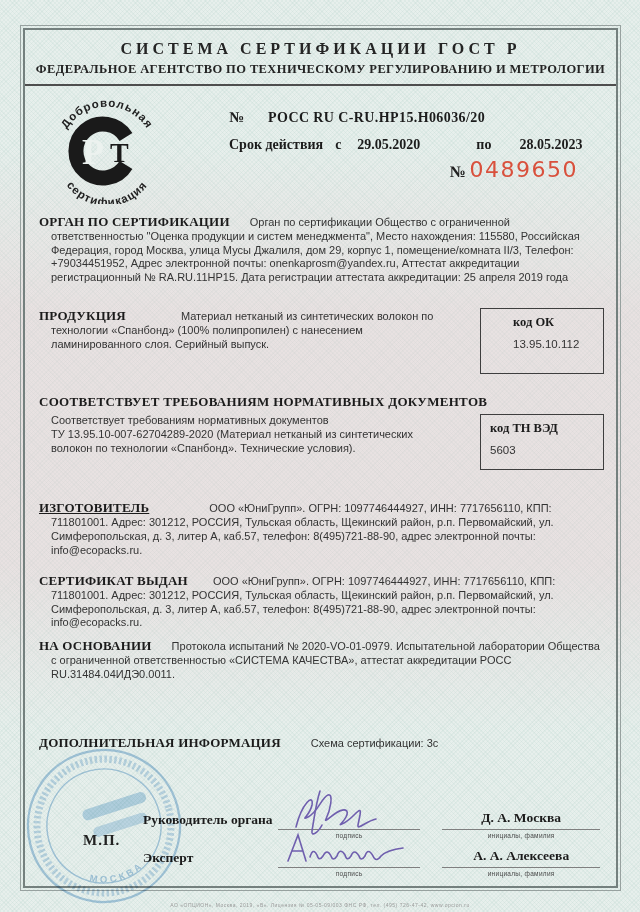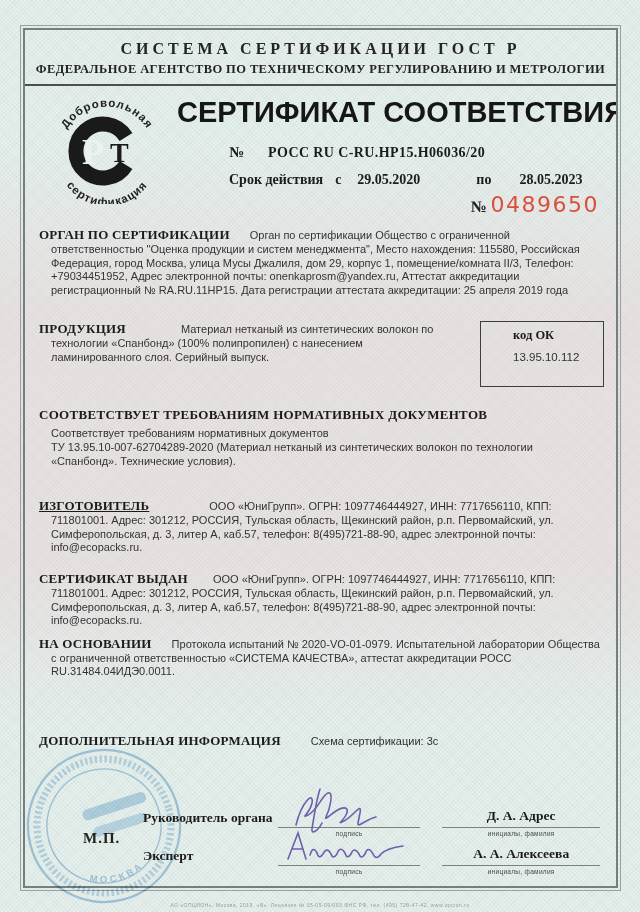--- a/index.html
+++ b/index.html
@@ -107,21 +107,20 @@
               <textPath href="#arcBot" startOffset="50%" text-anchor="middle">сертификация</textPath>
             </text>
             <g transform="translate(60,57)">
               <path d="M 23 -14 A 27 27 0 1 0 23 14" fill="none" stroke="#1a1a1a" stroke-width="15"></path>
               <text x="-21" y="13" font-family="Liberation Serif, serif" font-weight="bold" font-size="36" fill="#ecf2ef">Р</text>
               <text x="7" y="11" font-family="Liberation Serif, serif" font-weight="bold" font-size="28" fill="#1a1a1a">Т</text>
             </g>
           </svg>
         </div>
         <div class="head-right">
-          <div class="doc-title">СЕРТИФИКАТ СООТВЕТСТВИЯ</div>
           <div class="numrow">
             <span class="no">№</span><span class="val">РОСС RU C-RU.HP15.H06036/20</span>
           </div>
           <div class="valrow">
             <span>Срок действия</span><span class="s-lbl">с</span><span class="d1">29.05.2020</span><span class="po">по</span><span class="d2">28.05.2023</span>
           </div>
           <div class="serialrow">
             <span class="no">№</span><span class="digits">0489650</span>
           </div>
         </div>
@@ -138,20 +137,24 @@
         <div class="code-box box-ok">
           <div class="cl">код ОК</div>
           <div class="cv">13.95.10.112</div>
         </div>
       </div>
 
       <div class="sec-comp-h">СООТВЕТСТВУЕТ ТРЕБОВАНИЯМ НОРМАТИВНЫХ ДОКУМЕНТОВ</div>
       <div class="row-comp">
         <div class="comp-body">Соответствует требованиям нормативных документов
 ТУ 13.95.10-007-62704289-2020 (Материал нетканый из синтетических волокон по технологии «Спанбонд». Технические условия).</div>
+        <div class="code-box box-tnved">
+          <div class="cl">код ТН ВЭД</div>
+          <div class="cv">5603</div>
+        </div>
       </div>
 
       <p class="sec hang sec-manu">
         <span class="lbl g60">ИЗГОТОВИТЕЛЬ</span><span>ООО «ЮниГрупп». ОГРН: 1097746444927, ИНН: 7717656110, КПП: 711801001. Адрес: 301212, РОССИЯ, Тульская область, Щекинский район, р.п. Первомайский, ул. Симферопольская, д. 3, литер А, каб.57, телефон: 8(495)721-88-90, адрес электронной почты: info@ecopacks.ru.</span>
       </p>
 
       <p class="sec hang sec-issued">
         <span class="lbl g25">СЕРТИФИКАТ ВЫДАН</span><span>ООО «ЮниГрупп». ОГРН: 1097746444927, ИНН: 7717656110, КПП: 711801001. Адрес: 301212, РОССИЯ, Тульская область, Щекинский район, р.п. Первомайский, ул. Симферопольская, д. 3, литер А, каб.57, телефон: 8(495)721-88-90, адрес электронной почты: info@ecopacks.ru.</span>
       </p>
 
@@ -172,21 +175,21 @@
             <svg class="sig-ink" viewBox="0 0 146 48">
               <g fill="none" stroke="#6f5fae" stroke-width="1.6" stroke-linecap="round">
                 <path d="M14 40 C 20 16, 32 6, 30 18 C 28 28, 18 34, 26 30 C 36 25, 40 10, 46 8 C 52 6, 48 24, 44 32 C 42 36, 48 30, 54 26 C 62 21, 68 22, 64 30 C 61 36, 54 40, 62 36 C 72 31, 80 16, 78 28 L 76 38 C 75 44, 84 34, 94 32"></path>
                 <path d="M38 4 C 34 16, 32 32, 30 44 C 29 50, 36 46, 40 38"></path>
               </g>
             </svg>
             <div class="line"></div>
             <div class="cap">подпись</div>
           </div>
           <div class="cell name-cell">
-            <div class="name">Д. А. Адрес</div>
+            <div class="name">Д. А. Москва</div>
             <div class="cap">инициалы, фамилия</div>
           </div>
         </div>
 
         <div class="sig-row">
           <div class="role">Эксперт</div>
           <div class="cell sig-cell">
             <svg class="sig-ink" viewBox="0 0 146 48">
               <g fill="none" stroke="#6f5fae" stroke-width="1.6" stroke-linecap="round">
                 <path d="M6 36 L 16 10 L 24 36 M10 26 L 20 26"></path>

